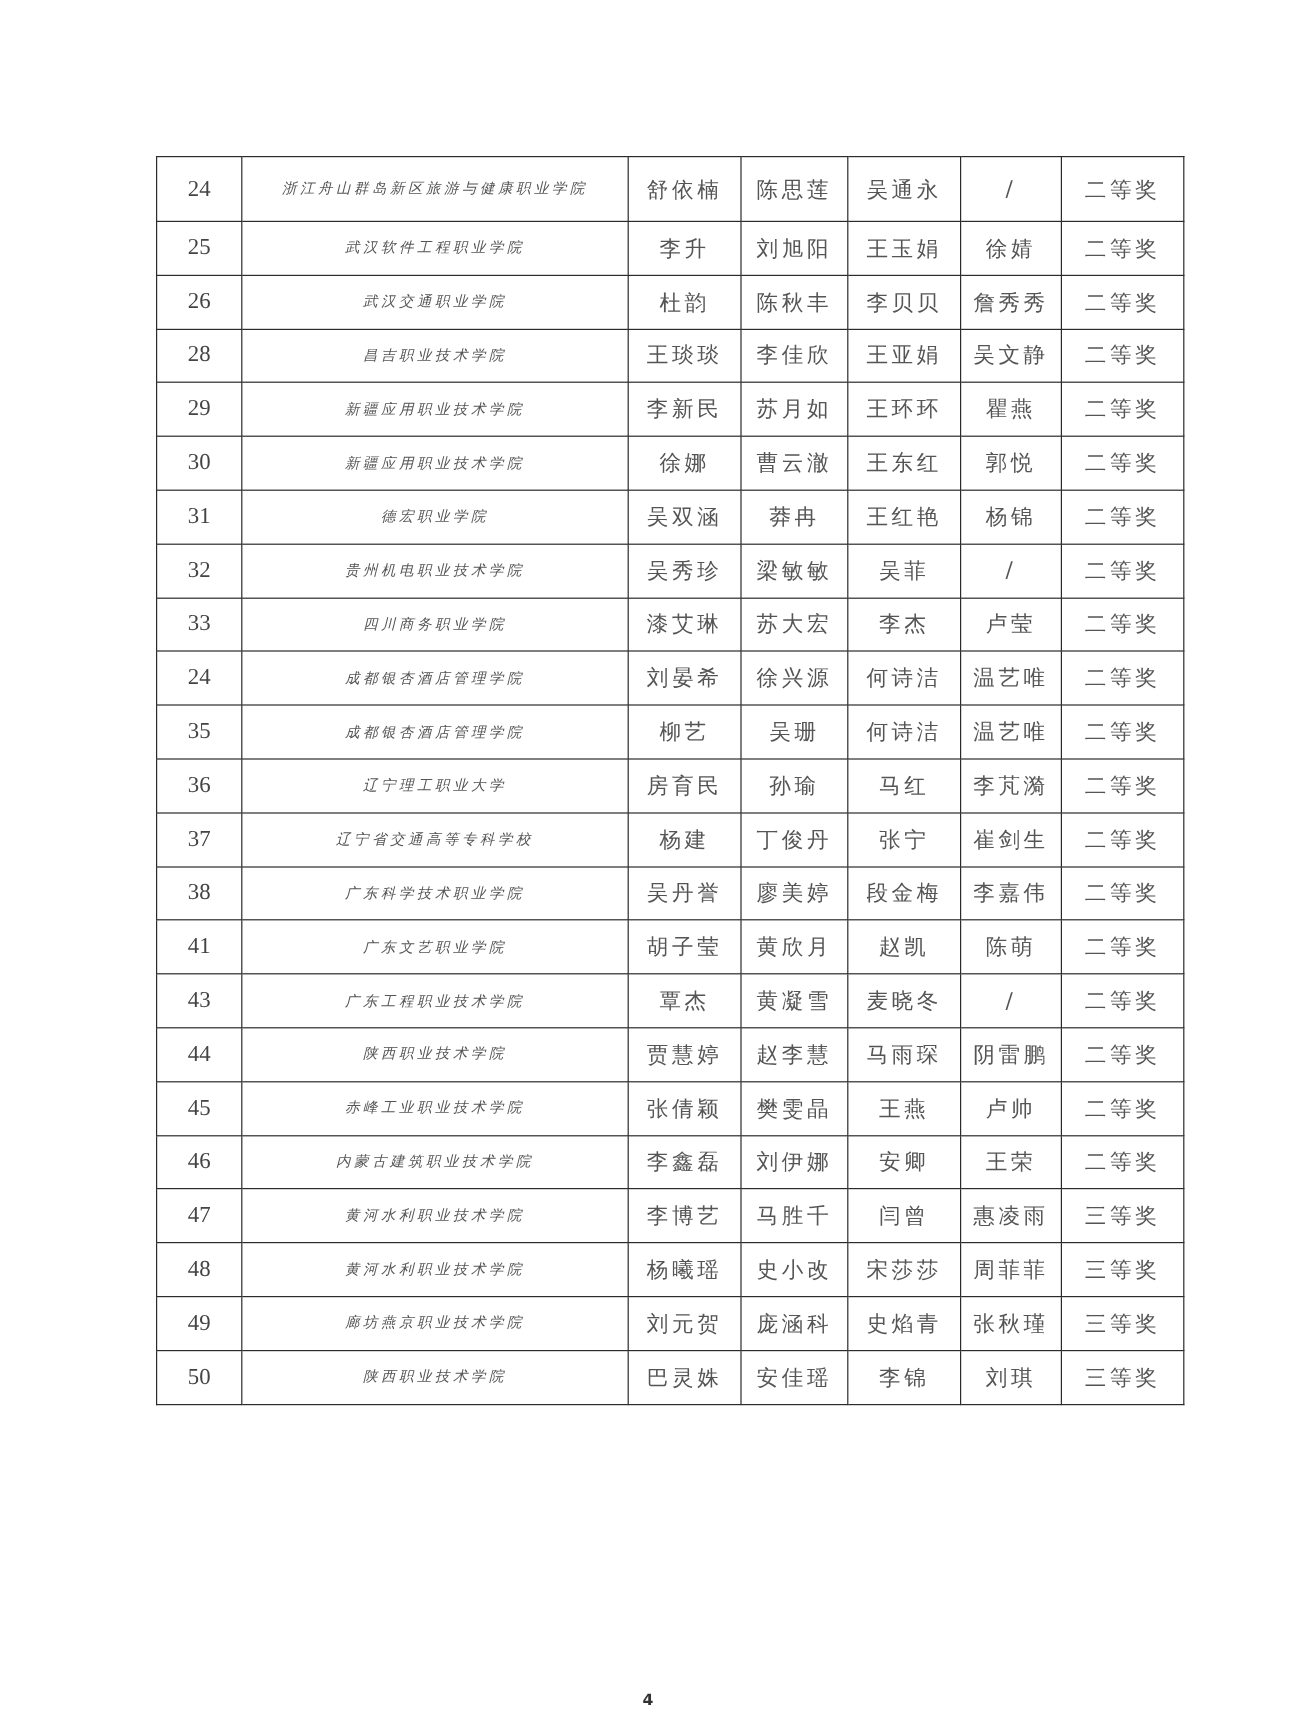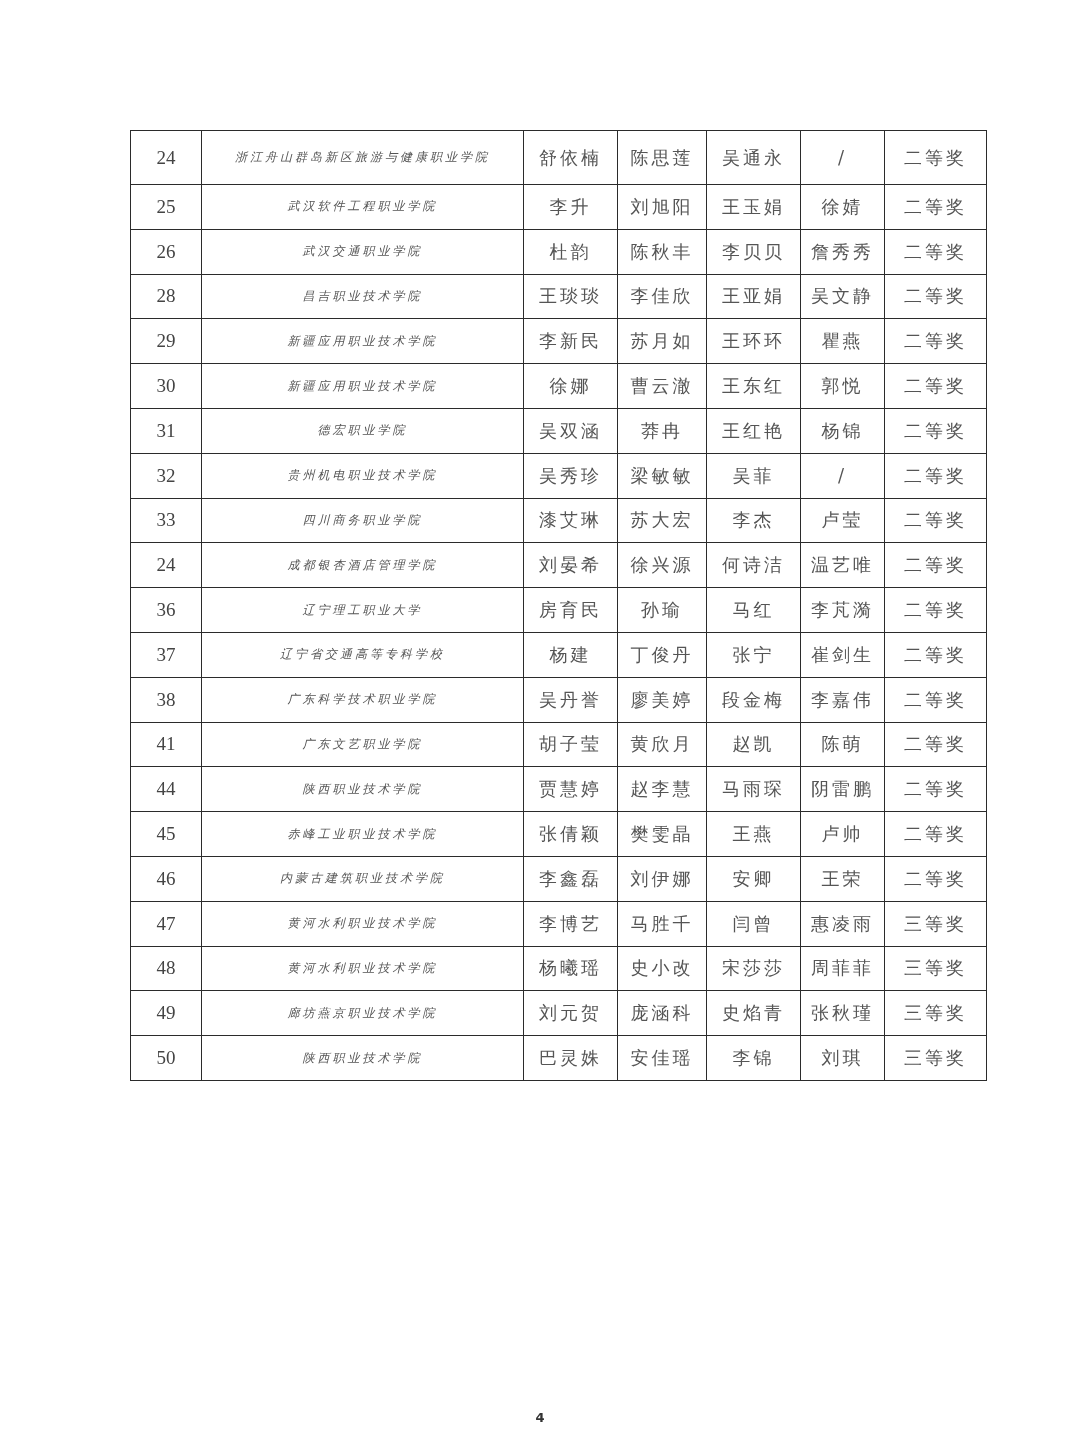--- a/index.html
+++ b/index.html
@@ -167,20 +167,29 @@
         <tr>
           <td class="col-no">24</td>
           <td class="col-school">成都银杏酒店管理学院</td>
           <td class="col-m">刘晏希</td>
           <td class="col-m">徐兴源</td>
           <td class="col-m">何诗洁</td>
           <td class="col-m">温艺唯</td>
           <td class="col-award">二等奖</td>
         </tr>
         <tr>
+          <td class="col-no">35</td>
+          <td class="col-school">成都银杏酒店管理学院</td>
+          <td class="col-m">柳艺</td>
+          <td class="col-m">吴珊</td>
+          <td class="col-m">何诗洁</td>
+          <td class="col-m">温艺唯</td>
+          <td class="col-award">二等奖</td>
+        </tr>
+        <tr>
           <td class="col-no">36</td>
           <td class="col-school">辽宁理工职业大学</td>
           <td class="col-m">房育民</td>
           <td class="col-m">孙瑜</td>
           <td class="col-m">马红</td>
           <td class="col-m">李芃漪</td>
           <td class="col-award">二等奖</td>
         </tr>
         <tr>
           <td class="col-no">37</td>
@@ -200,20 +209,29 @@
           <td class="col-m">李嘉伟</td>
           <td class="col-award">二等奖</td>
         </tr>
         <tr>
           <td class="col-no">41</td>
           <td class="col-school">广东文艺职业学院</td>
           <td class="col-m">胡子莹</td>
           <td class="col-m">黄欣月</td>
           <td class="col-m">赵凯</td>
           <td class="col-m">陈萌</td>
+          <td class="col-award">二等奖</td>
+        </tr>
+        <tr>
+          <td class="col-no">43</td>
+          <td class="col-school">广东工程职业技术学院</td>
+          <td class="col-m">覃杰</td>
+          <td class="col-m">黄凝雪</td>
+          <td class="col-m">麦晓冬</td>
+          <td class="col-m">/</td>
           <td class="col-award">二等奖</td>
         </tr>
         <tr>
           <td class="col-no">44</td>
           <td class="col-school">陕西职业技术学院</td>
           <td class="col-m">贾慧婷</td>
           <td class="col-m">赵李慧</td>
           <td class="col-m">马雨琛</td>
           <td class="col-m">阴雷鹏</td>
           <td class="col-award">二等奖</td>

